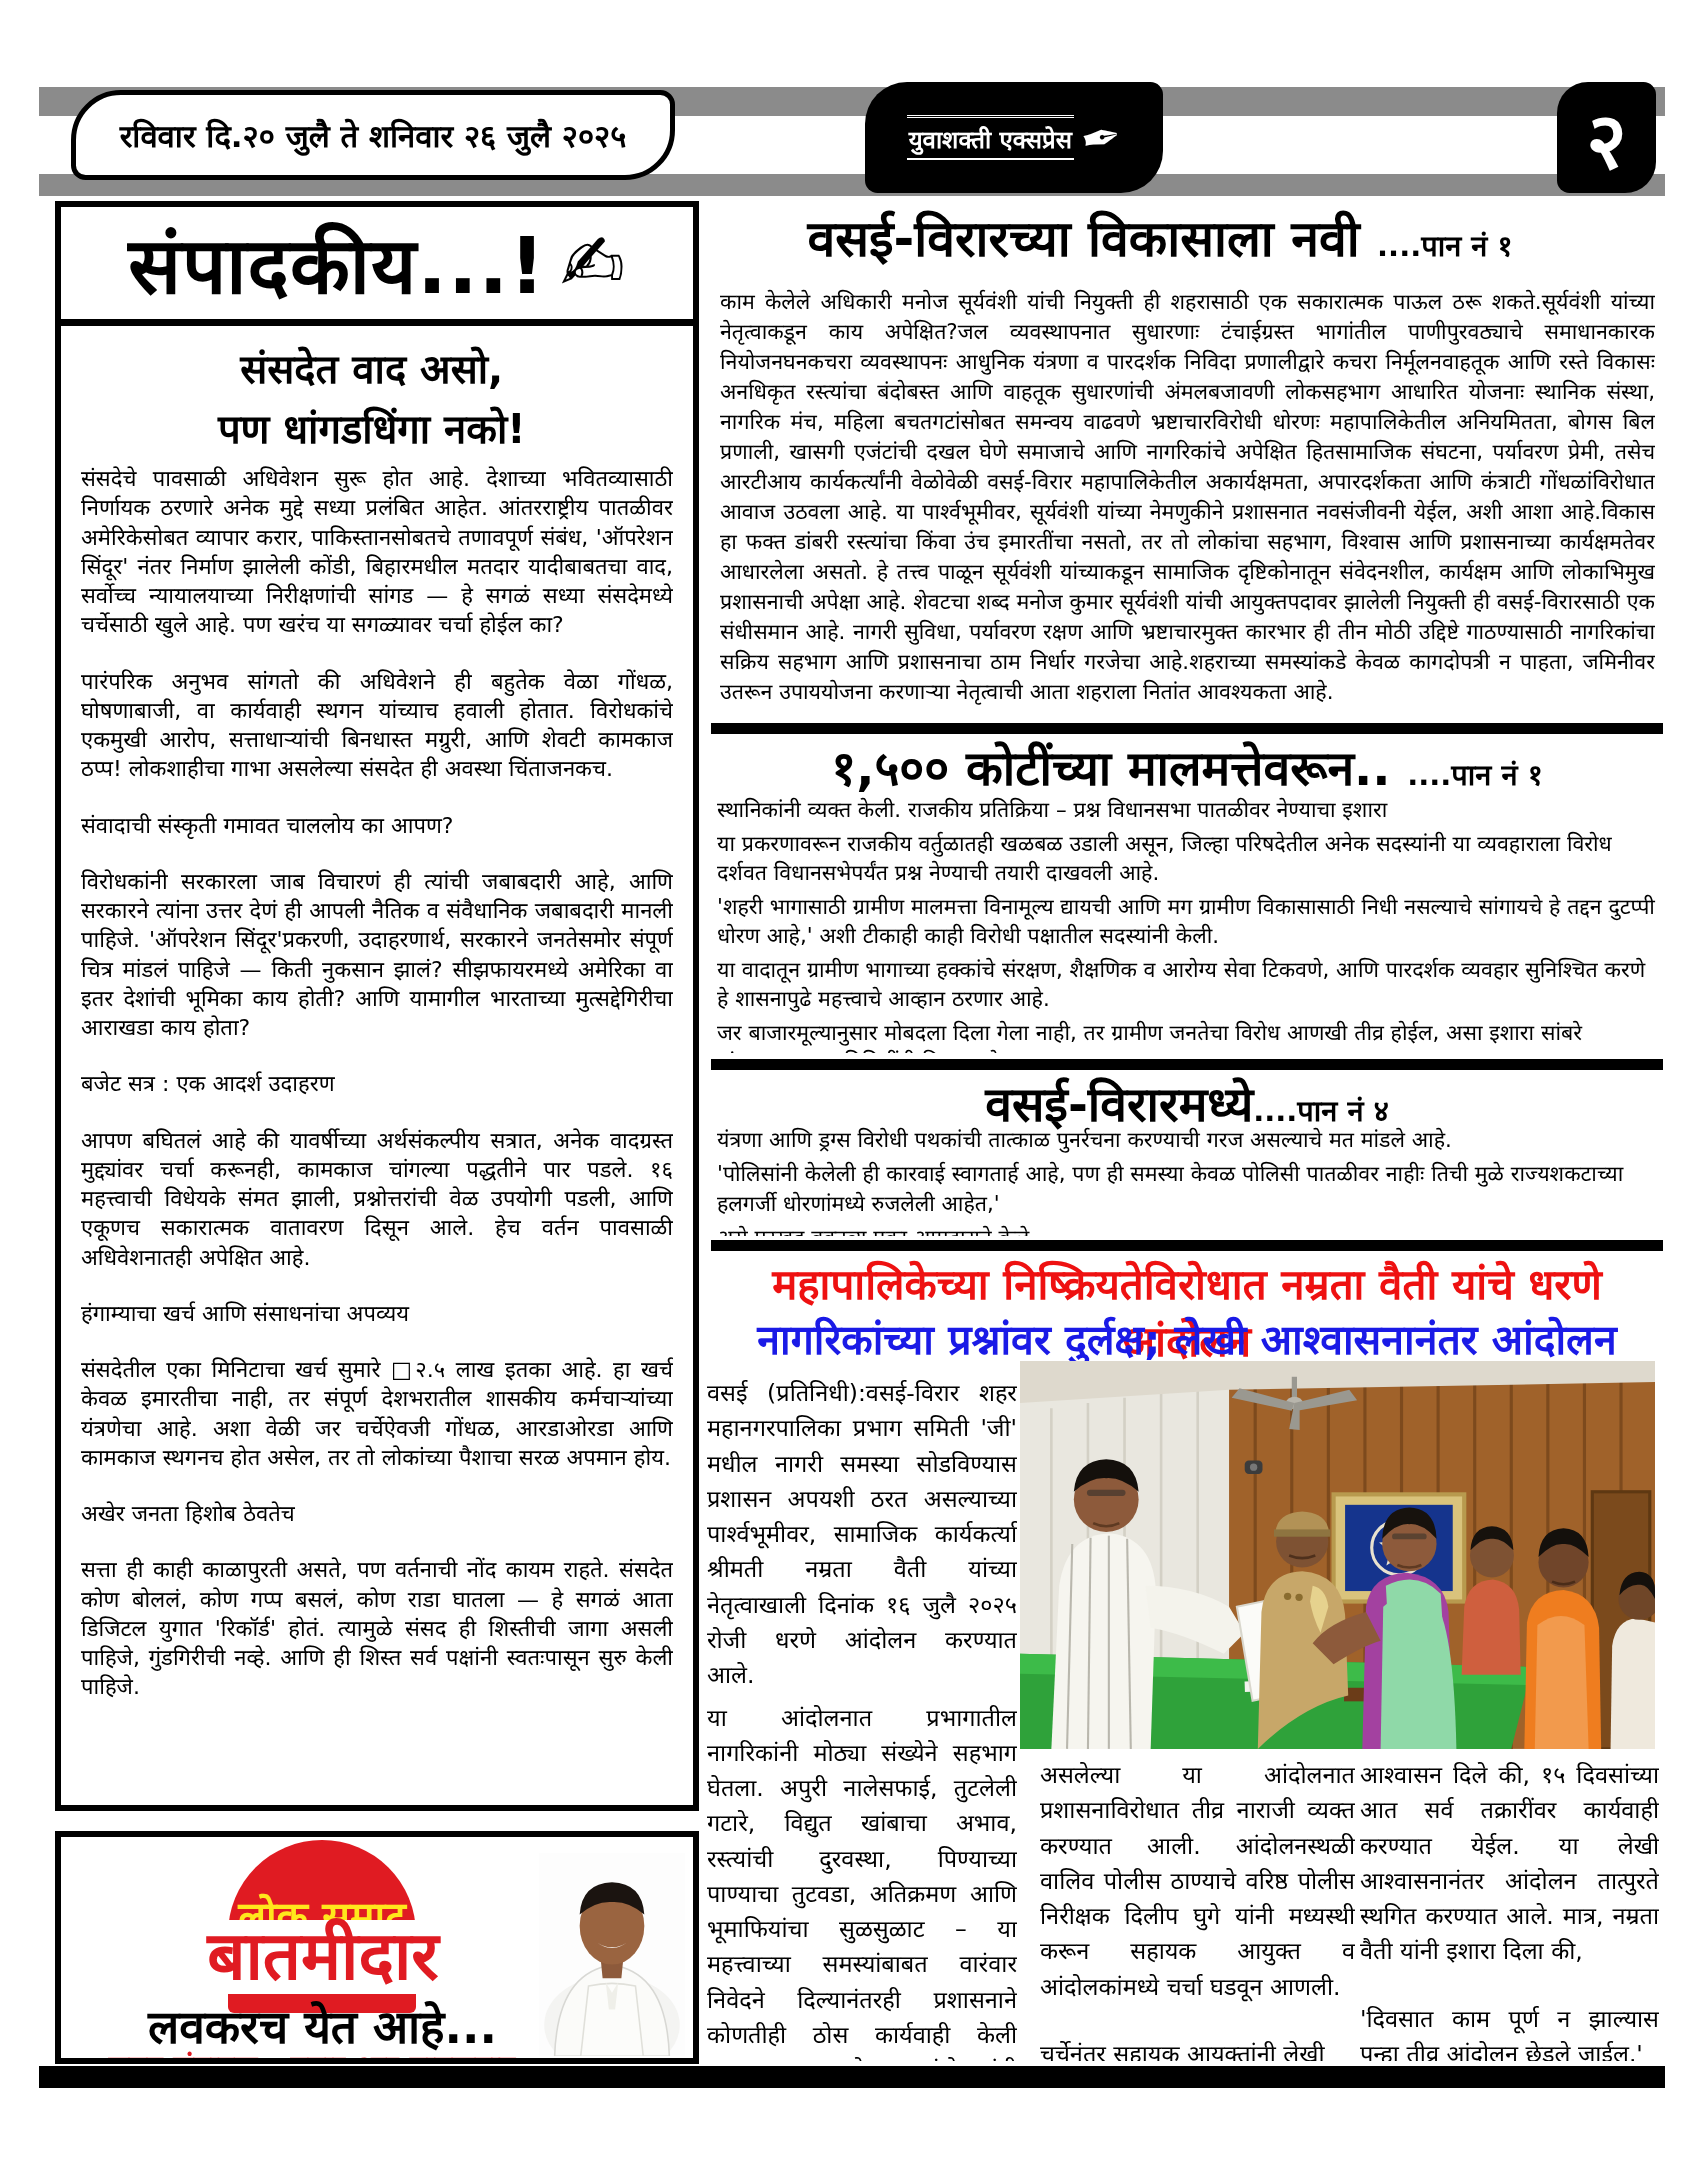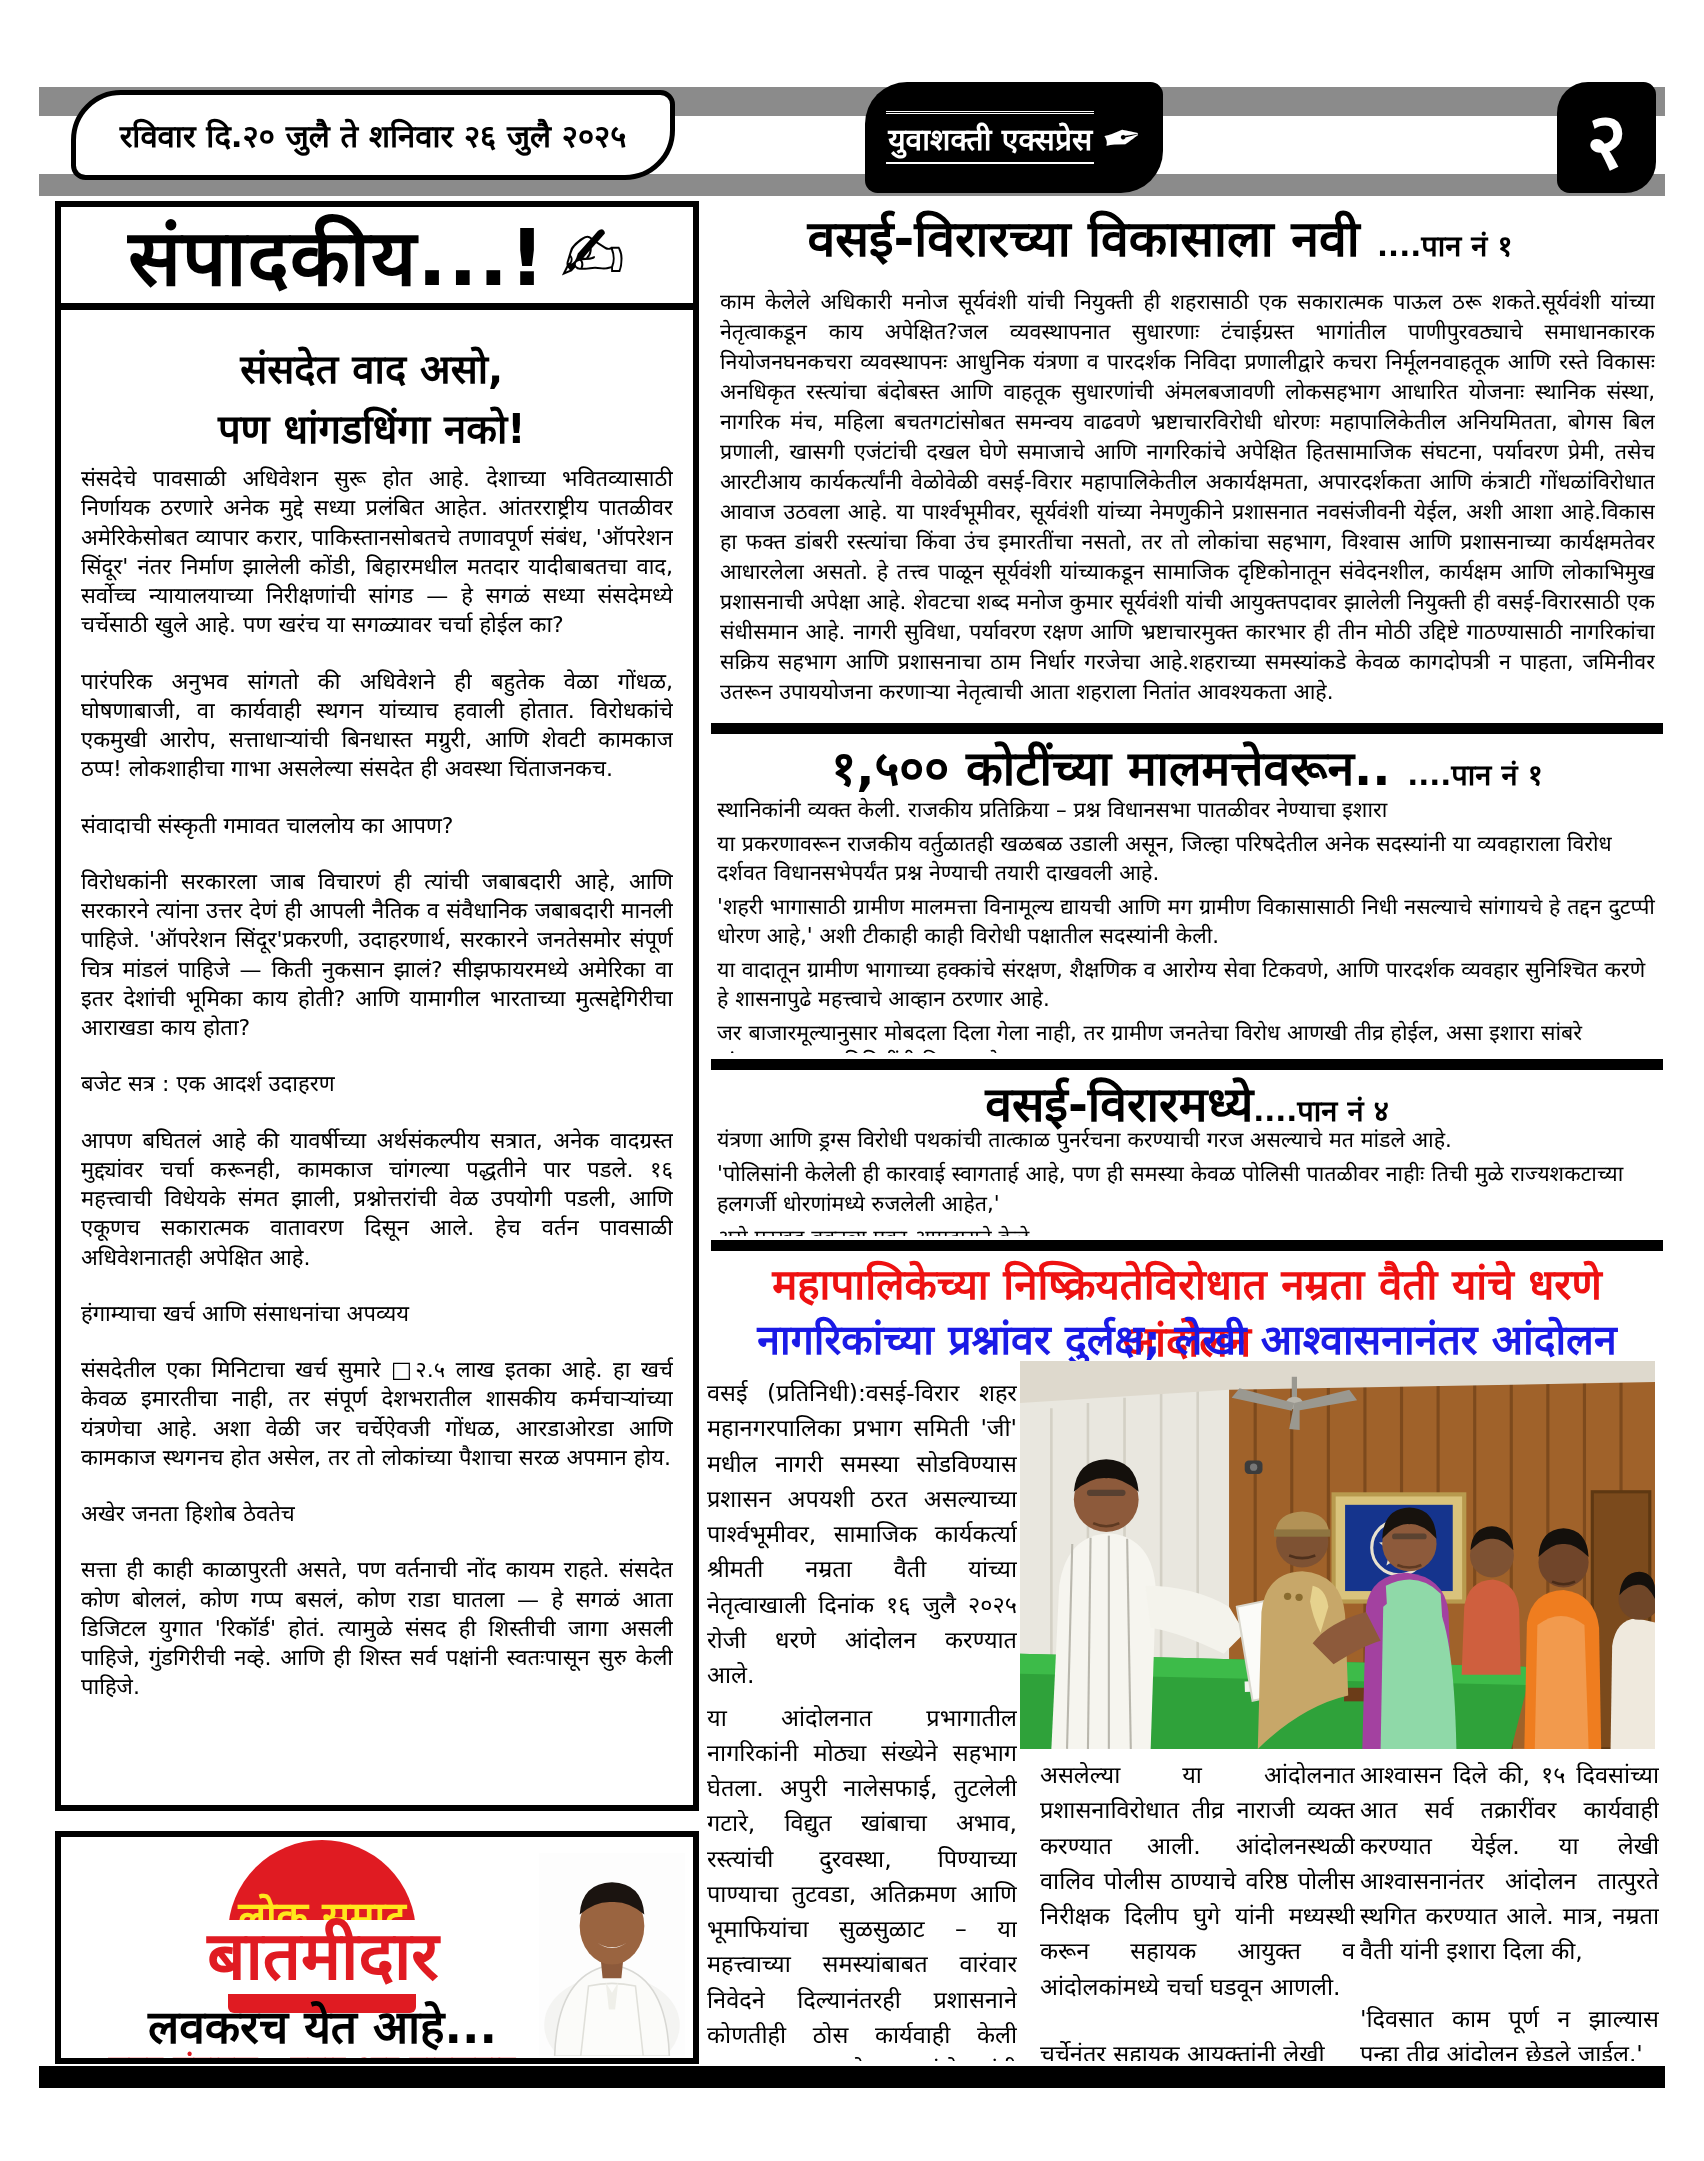--- a/index.html
+++ b/index.html
@@ -8,29 +8,29 @@
   .page { position:relative; width:1705px; height:2161px; background:#fff; overflow:hidden; }
   .abs { position:absolute; }
 
   
   .gray-bar { background:#8b8b8b; }
   .date-box { left:71px; top:90px; width:604px; height:90px; background:#fff; border:5.2px solid #000;
               border-radius:50px 14.6px 50px 14.6px; display:flex; align-items:center; justify-content:center;
               font-size:31px; font-weight:bold; text-align:center; }
   .masthead-box { left:865px; top:82px; width:298px; height:111px; background:#000; color:#fff;
               border-radius:42px 12.5px 42px 12.5px; display:flex; align-items:center; justify-content:center; gap:7.3px; }
-  .masthead-text { font-size:30px; font-weight:bold; border-top:3.7px double #fff; border-bottom:2.1px solid #fff; padding:3.1px 2.1px;text-align:center; }
+  .masthead-text { font-size:24px; font-weight:bold; border-top:3.7px double #fff; border-bottom:2.1px solid #fff; padding:3.1px 2.1px;text-align:center; }
   .masthead-quill { font-size:48px; color:#fff; transform:rotate(-12deg); line-height:1; }
   .pagenum-box { left:1557px; top:82px; width:99px; height:111px; background:#000; color:#fff;
               border-radius:31px 12.5px 31px 12.5px; display:flex; align-items:center; justify-content:center;
               font-size:78px; font-weight:bold; }
 
   
   .editorial-box { left:55px; top:201px; width:644px; height:1610px; border:6.8px solid #000; background:#fff; }
-  .ed-title-band { position:absolute; left:0; top:0; right:0; height:103px; border-bottom:7.8px solid #000;
+  .ed-title-band { position:absolute; left:0; top:0; right:0; height:119px; border-bottom:7.8px solid #000;
               display:flex; align-items:center; justify-content:center; gap:14.6px; }
   .ed-title { font-size:78px; font-weight:bold; letter-spacing:1px; }
   .ed-pen { font-size:78px; line-height:1; }
   .ed-headline { position:absolute; left:10.5px; right:21px; top:132px; text-align:center;
               font-size:40px; font-weight:bold; line-height:1.5; }
   .ed-body { position:absolute; left:20px; right:20px; top:257px; bottom:9.4px; overflow:hidden;
               font-size:22px; line-height:1.33; text-align:justify; }
   .ed-body p { margin:0 0 27px 0; }
 
   

